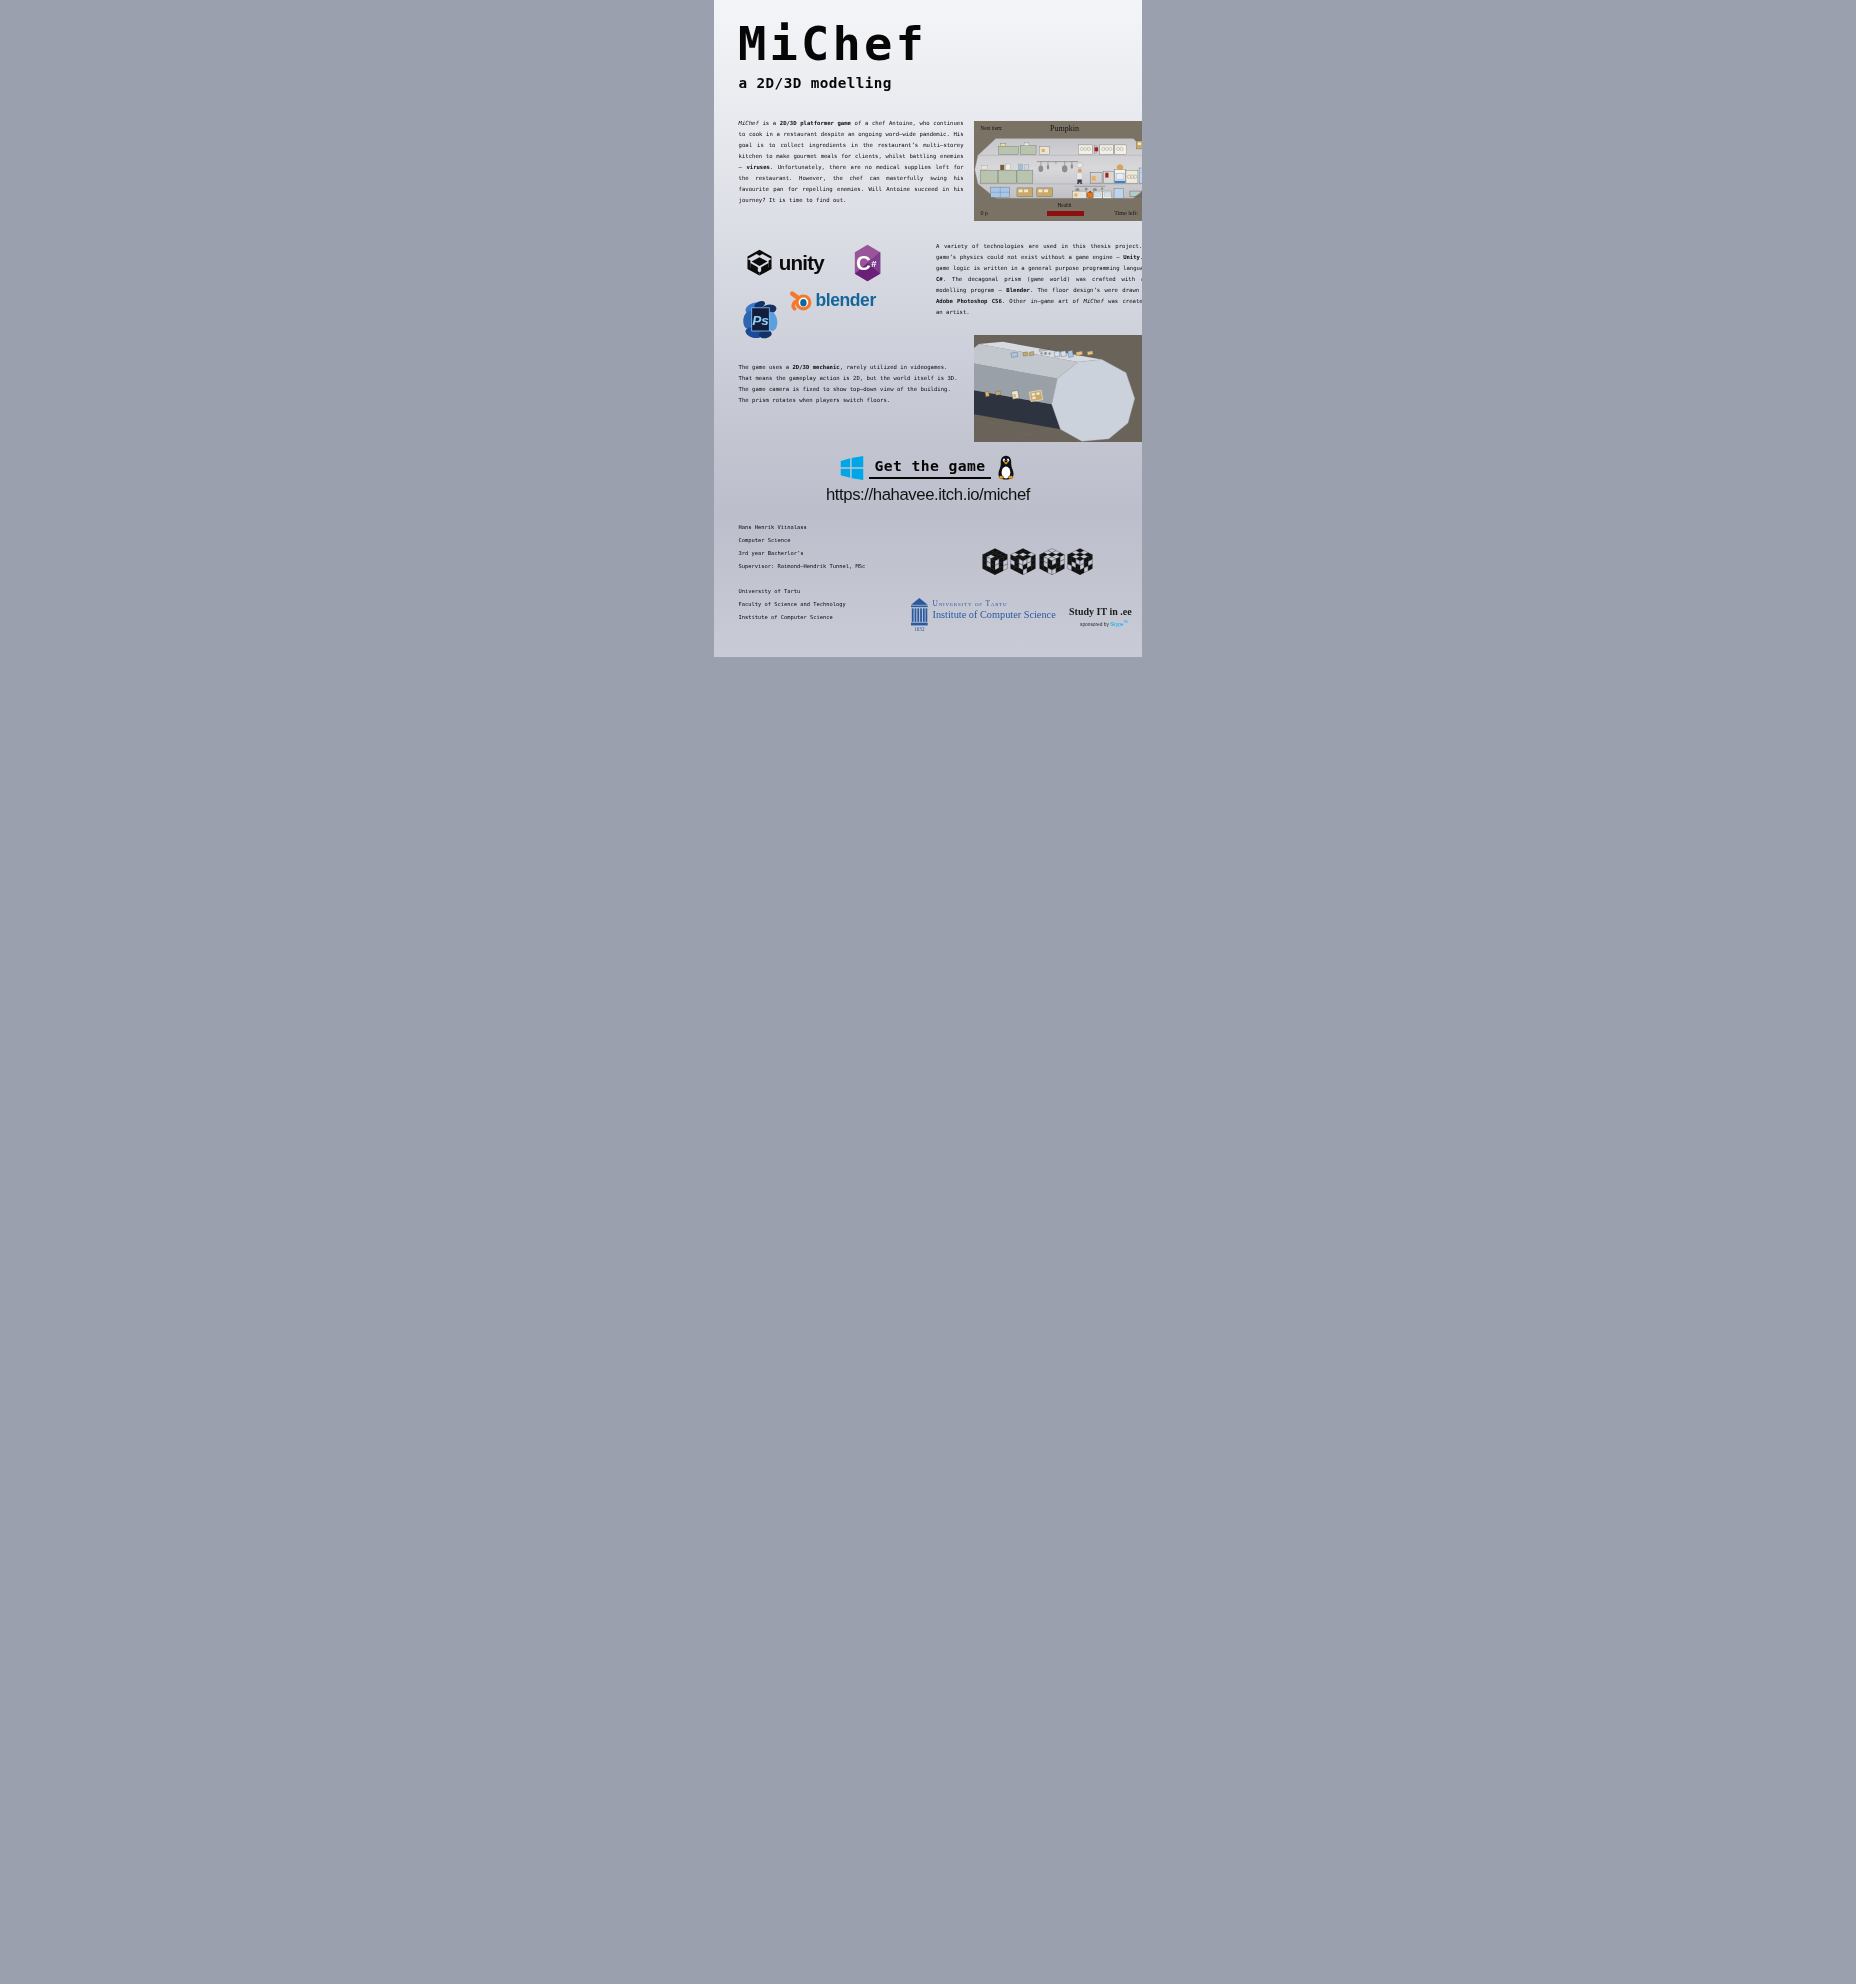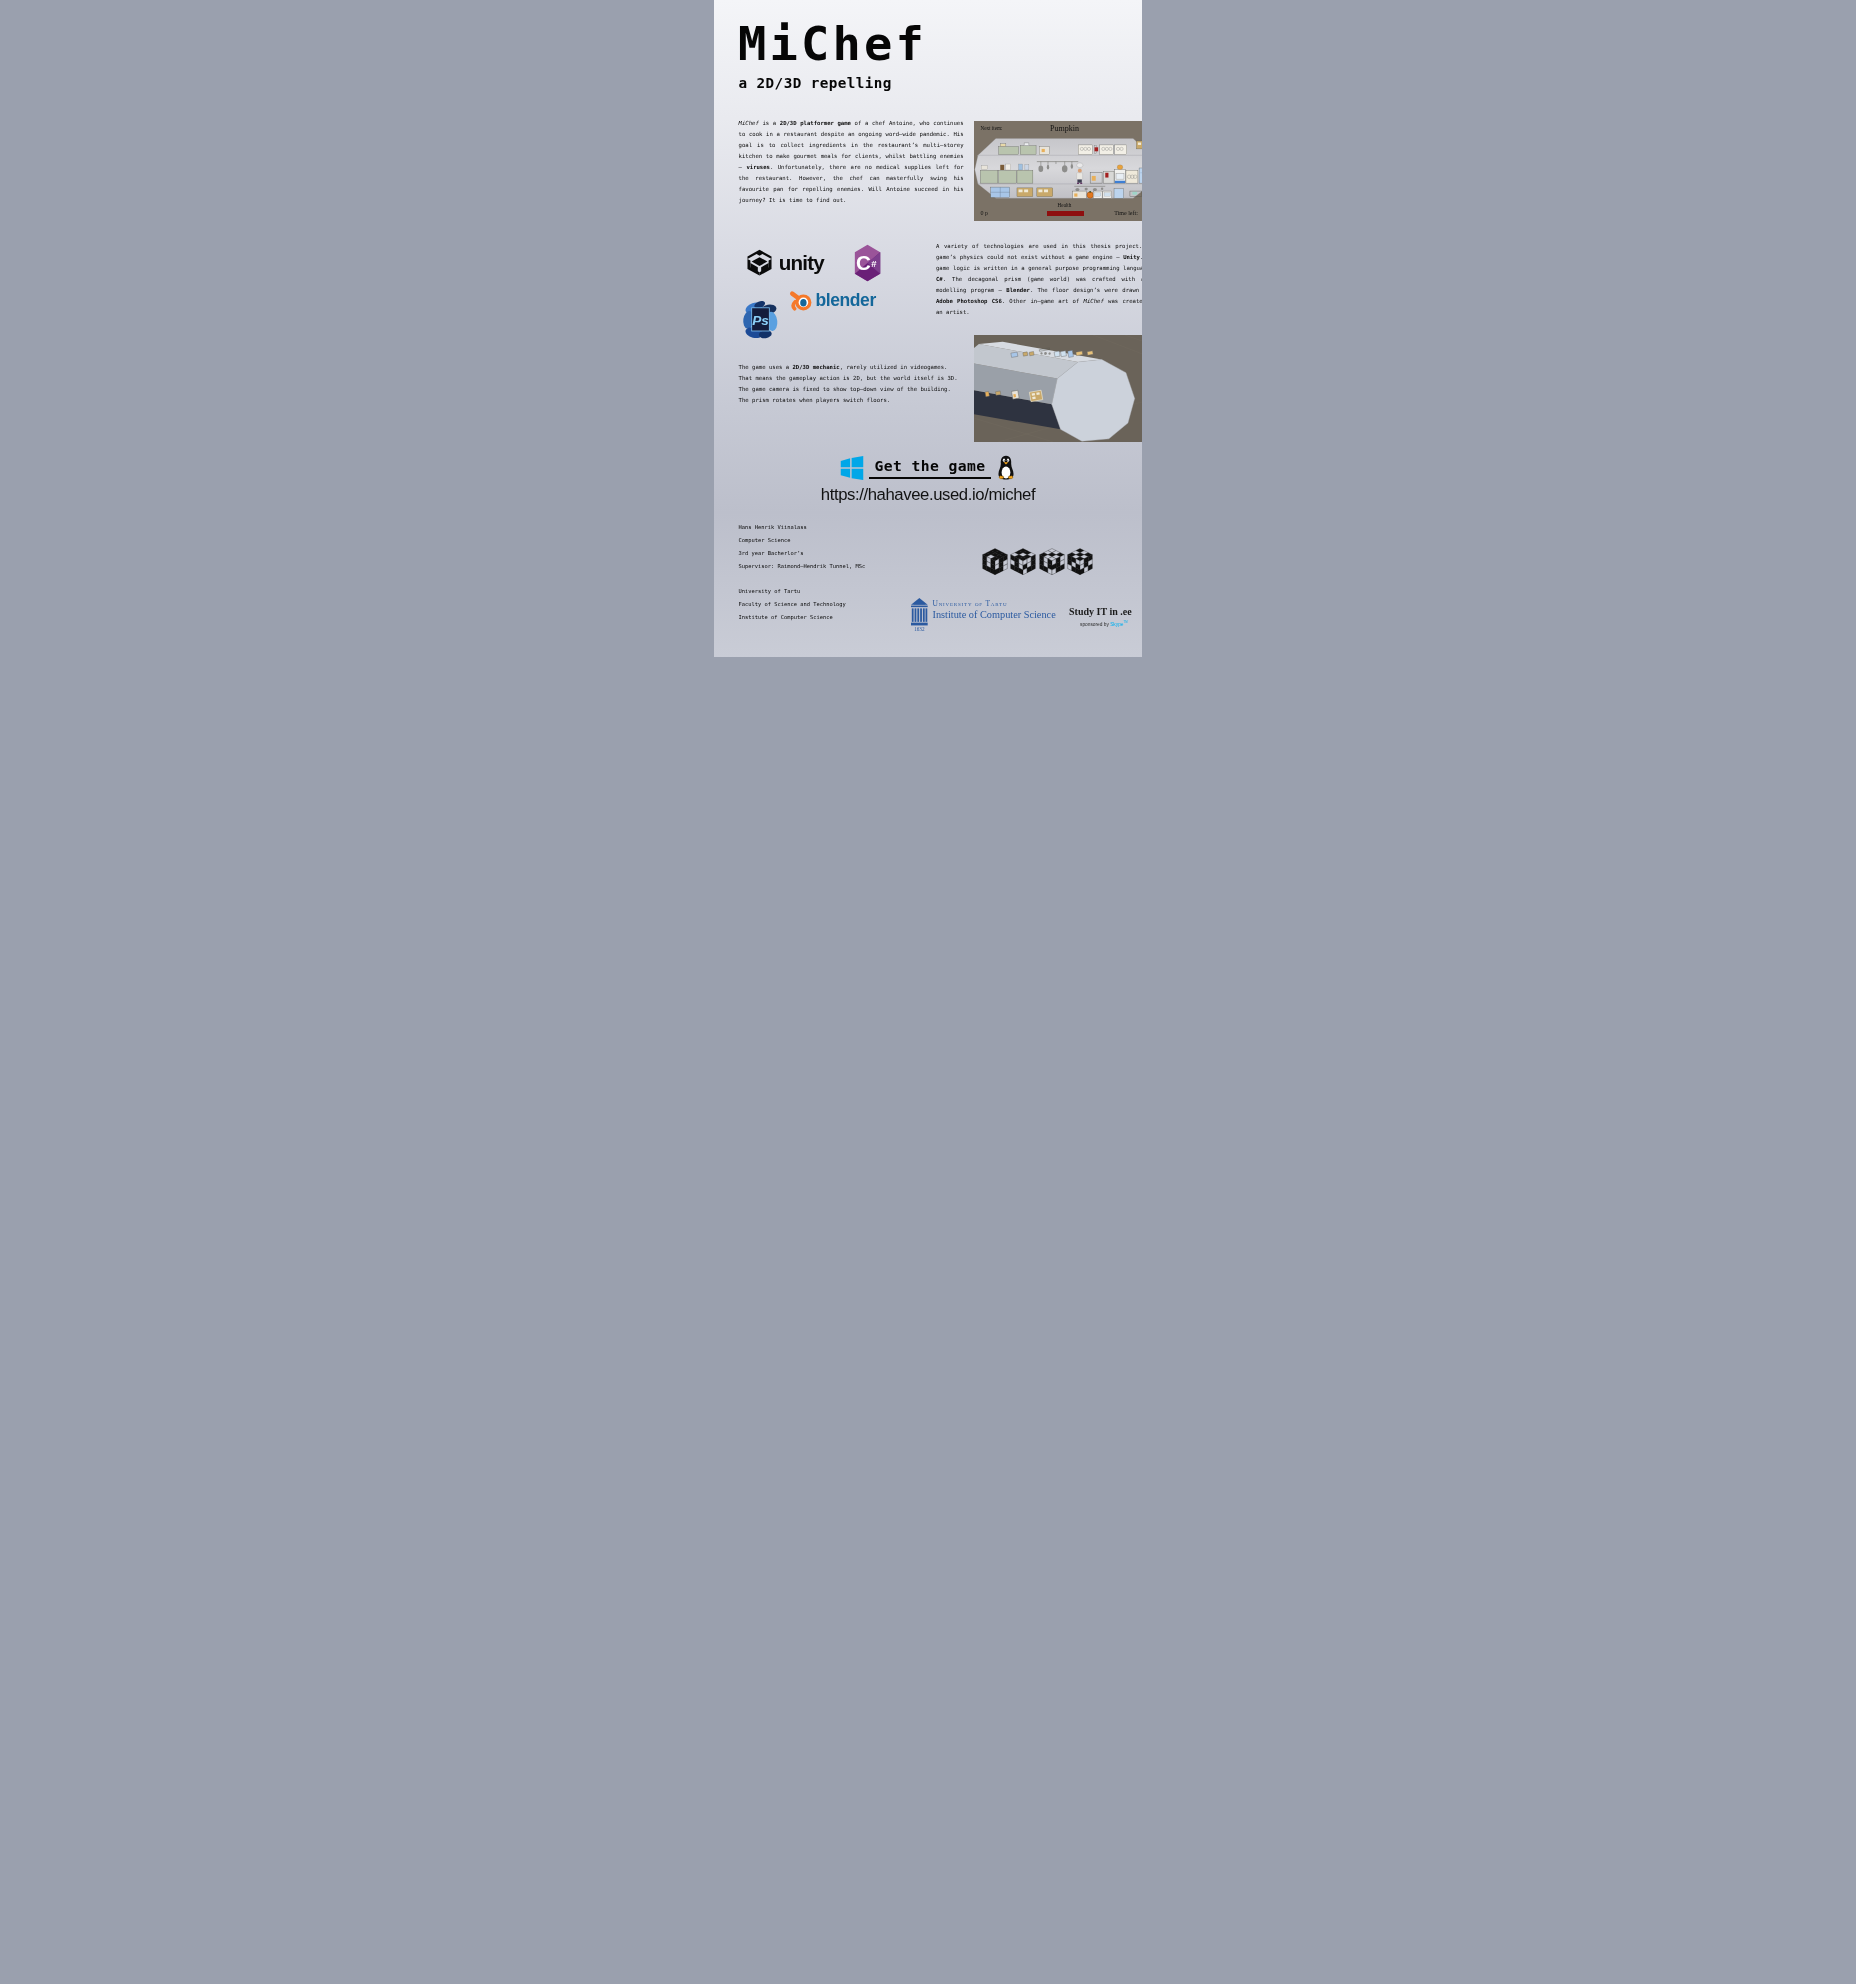--- a/index.html
+++ b/index.html
@@ -68,21 +68,21 @@
   .study-sub .skype{color:#00aff0;}
   .study-sub sup{font-size:2.8px;}
   .study-pattern{position:absolute;right:0;top:-3.2px;}
 </style>
 </head>
 <body>
 
 <div class="poster">
 
   <div class="abs title">MiChef</div>
-  <div class="abs subtitle">a 2D/3D repelling</div>
+  <div class="abs subtitle">a 2D/3D modelling</div>
 
   <div class="abs para intro"><span class="i">MiChef</span><span> is a </span><span class="b">2D/3D platformer game</span><span> of a chef Antoine, who continues to cook in a restaurant despite an ongoing word–wide pandemic. His goal is to collect ingredients in the restaurant’s multi–storey kitchen to make gourmet meals for clients, whilst battling enemies – </span><span class="b">viruses</span><span>. Unfortunately, there are no medical supplies left for the restaurant. However, the chef can masterfully swing his favourite pan for repelling enemies. Will Antoine succeed in his journey? It is time to find out.</span></div>
 
   <div class="abs shot game-shot">
     <div class="hud hud-top">
       <span class="hud-label" style="left:6.4px;">Next item:</span>
       <span class="hud-item-name">Pumpkin</span>
       <span class="hud-label" style="right:6.4px;">0/8</span>
     </div>
 
@@ -330,21 +330,21 @@
       <ellipse cx="20" cy="13" rx="3" ry="4" fill="#ffffff"></ellipse>
         <ellipse cx="30" cy="13" rx="3" ry="4" fill="#ffffff"></ellipse>
       <circle cx="20.5" cy="13.5" r="1.3" fill="#101010"></circle>
         <circle cx="29.5" cy="13.5" r="1.3" fill="#101010"></circle>
       <polygon points="19,18 31,18 25,24" fill="#f7a61b"></polygon>
       <path d="M10 52 Q4 58 12 60 Q20 61 19 54 Z" fill="#f7a61b" stroke="#5a3c08" stroke-width="1"></path>
       <path d="M40 52 Q46 58 38 60 Q30 61 31 54 Z" fill="#f7a61b" stroke="#5a3c08" stroke-width="1"></path>
     </svg>
   </div>
 
-  <div class="abs url">https://hahavee.used.io/michef</div>
+  <div class="abs url">https://hahavee.itch.io/michef</div>
 
   <div class="abs credits">
     <div>Hans Henrik Viinalass</div>
     <div>Computer Science</div>
     <div>3rd year Bacherlor’s</div>
     <div>Supervisor: Raimond–Hendrik Tunnel, MSc</div>
   </div>
 
   <div class="abs cubes">
     <span><svg width="26" height="29" viewBox="0 0 100 113">

